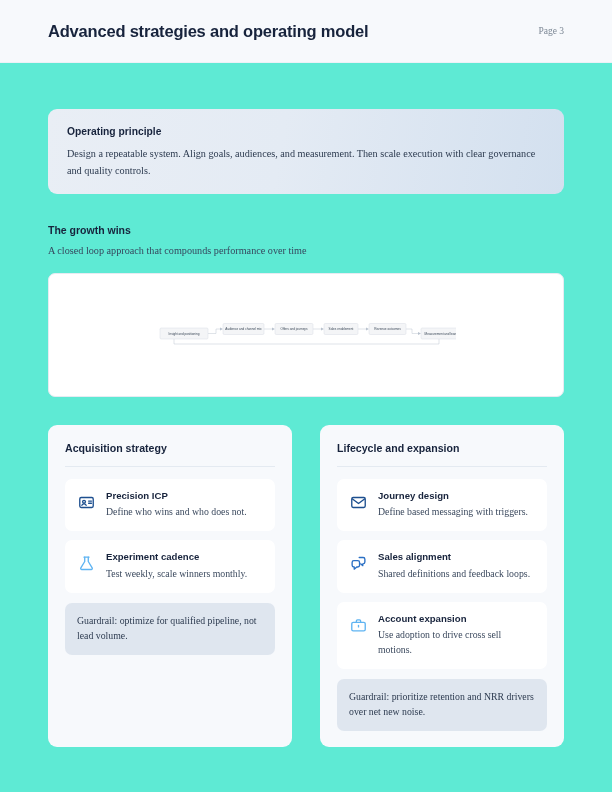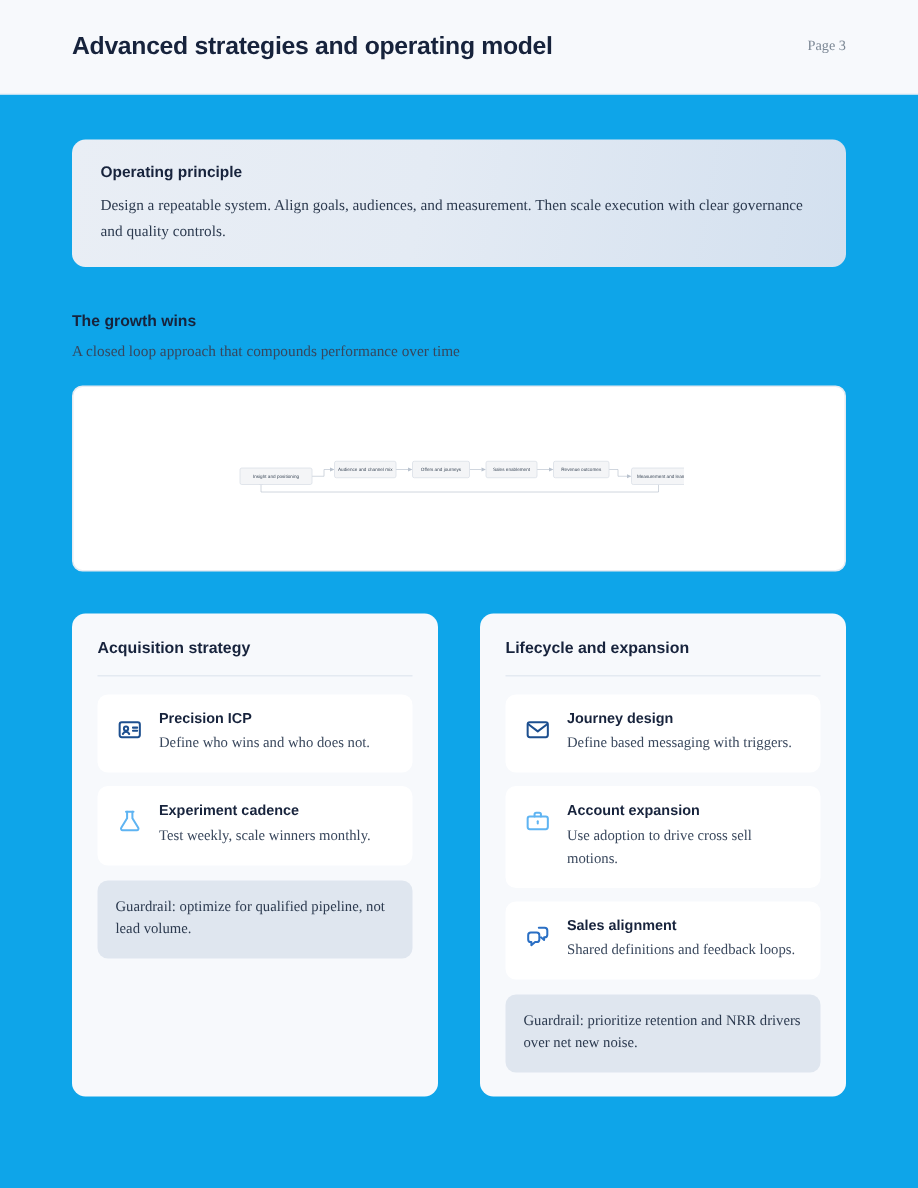--- a/index.html
+++ b/index.html
@@ -14,21 +14,21 @@
     background: #ffffff;
     font-family: "Liberation Sans", sans-serif;
     color: #1e293b;
     overflow: hidden;
   }
 
   .page {
     position: relative;
     width: 612px;
     height: 792px;
-    background: #0ea5e9;
+    background: #5eead4;
   }
 
   
   .page-header {
     height: 63px;
     background: #f7f9fc;
     border-bottom: 1px solid #edf1f7;
     display: flex;
     align-items: center;
     justify-content: space-between;
@@ -44,21 +44,21 @@
   }
 
   .page-number {
     font-family: "Liberation Serif", serif;
     font-size: 9.5px;
     color: #7b8794;
   }
 
   
   .content {
-    padding: 0 48px;
+    padding: 16px 48px;
   }
 
   
   .principle-card {
     margin-top: 30px;
     height: 85px;
     border-radius: 9px;
     background: linear-gradient(100deg, #e9eef5 0%, #e4ebf4 45%, #d3e0ef 100%);
     padding: 17px 19px 0 19px;
   }
@@ -355,44 +355,44 @@
               </svg>
             </span>
             <div class="item-body">
               <div class="item-title">Journey design</div>
               <div class="item-desc">Define based messaging with triggers.</div>
             </div>
           </div>
 
           <div class="item-card">
             <span class="item-icon">
+              <svg viewBox="0 0 24 24" fill="none" stroke="#2a6fc4" stroke-width="1.9" stroke-linecap="round" stroke-linejoin="round">
+                <path d="M13 3.5h5.5c1.4 0 2.5 1.1 2.5 2.5v4c0 1.4-1.1 2.5-2.5 2.5H18v2.5l-3-2.5"></path>
+                <path d="M11 8H5.5C4.1 8 3 9.1 3 10.5v4C3 15.9 4.1 17 5.5 17H6v3l3.5-3H11c1.4 0 2.5-1.1 2.5-2.5v-4C13.5 9.1 12.4 8 11 8z"></path>
+              </svg>
+            </span>
+            <div class="item-body">
+              <div class="item-title">Sales alignment</div>
+              <div class="item-desc">Shared definitions and feedback loops.</div>
+            </div>
+          </div>
+
+          <div class="item-card">
+            <span class="item-icon">
               <svg viewBox="0 0 24 24" fill="none" stroke="#5fb4f2" stroke-width="1.9" stroke-linecap="round" stroke-linejoin="round">
                 <rect x="2.5" y="7.5" width="19" height="12" rx="2"></rect>
                 <path d="M9 7.5V5.5c0-.8.7-1.5 1.5-1.5h3c.8 0 1.5.7 1.5 1.5v2"></path>
                 <path d="M12 12v2"></path>
               </svg>
             </span>
             <div class="item-body">
               <div class="item-title">Account expansion</div>
               <div class="item-desc">Use adoption to drive cross sell motions.</div>
             </div>
           </div>
 
-          <div class="item-card">
-            <span class="item-icon">
-              <svg viewBox="0 0 24 24" fill="none" stroke="#2a6fc4" stroke-width="1.9" stroke-linecap="round" stroke-linejoin="round">
-                <path d="M13 3.5h5.5c1.4 0 2.5 1.1 2.5 2.5v4c0 1.4-1.1 2.5-2.5 2.5H18v2.5l-3-2.5"></path>
-                <path d="M11 8H5.5C4.1 8 3 9.1 3 10.5v4C3 15.9 4.1 17 5.5 17H6v3l3.5-3H11c1.4 0 2.5-1.1 2.5-2.5v-4C13.5 9.1 12.4 8 11 8z"></path>
-              </svg>
-            </span>
-            <div class="item-body">
-              <div class="item-title">Sales alignment</div>
-              <div class="item-desc">Shared definitions and feedback loops.</div>
-            </div>
-          </div>
-
         </div>
         <div class="guardrail">Guardrail: prioritize retention and NRR drivers over net new noise.</div>
       </div>
 
     </div>
   </div>
 </div>
 
 </body></html>

